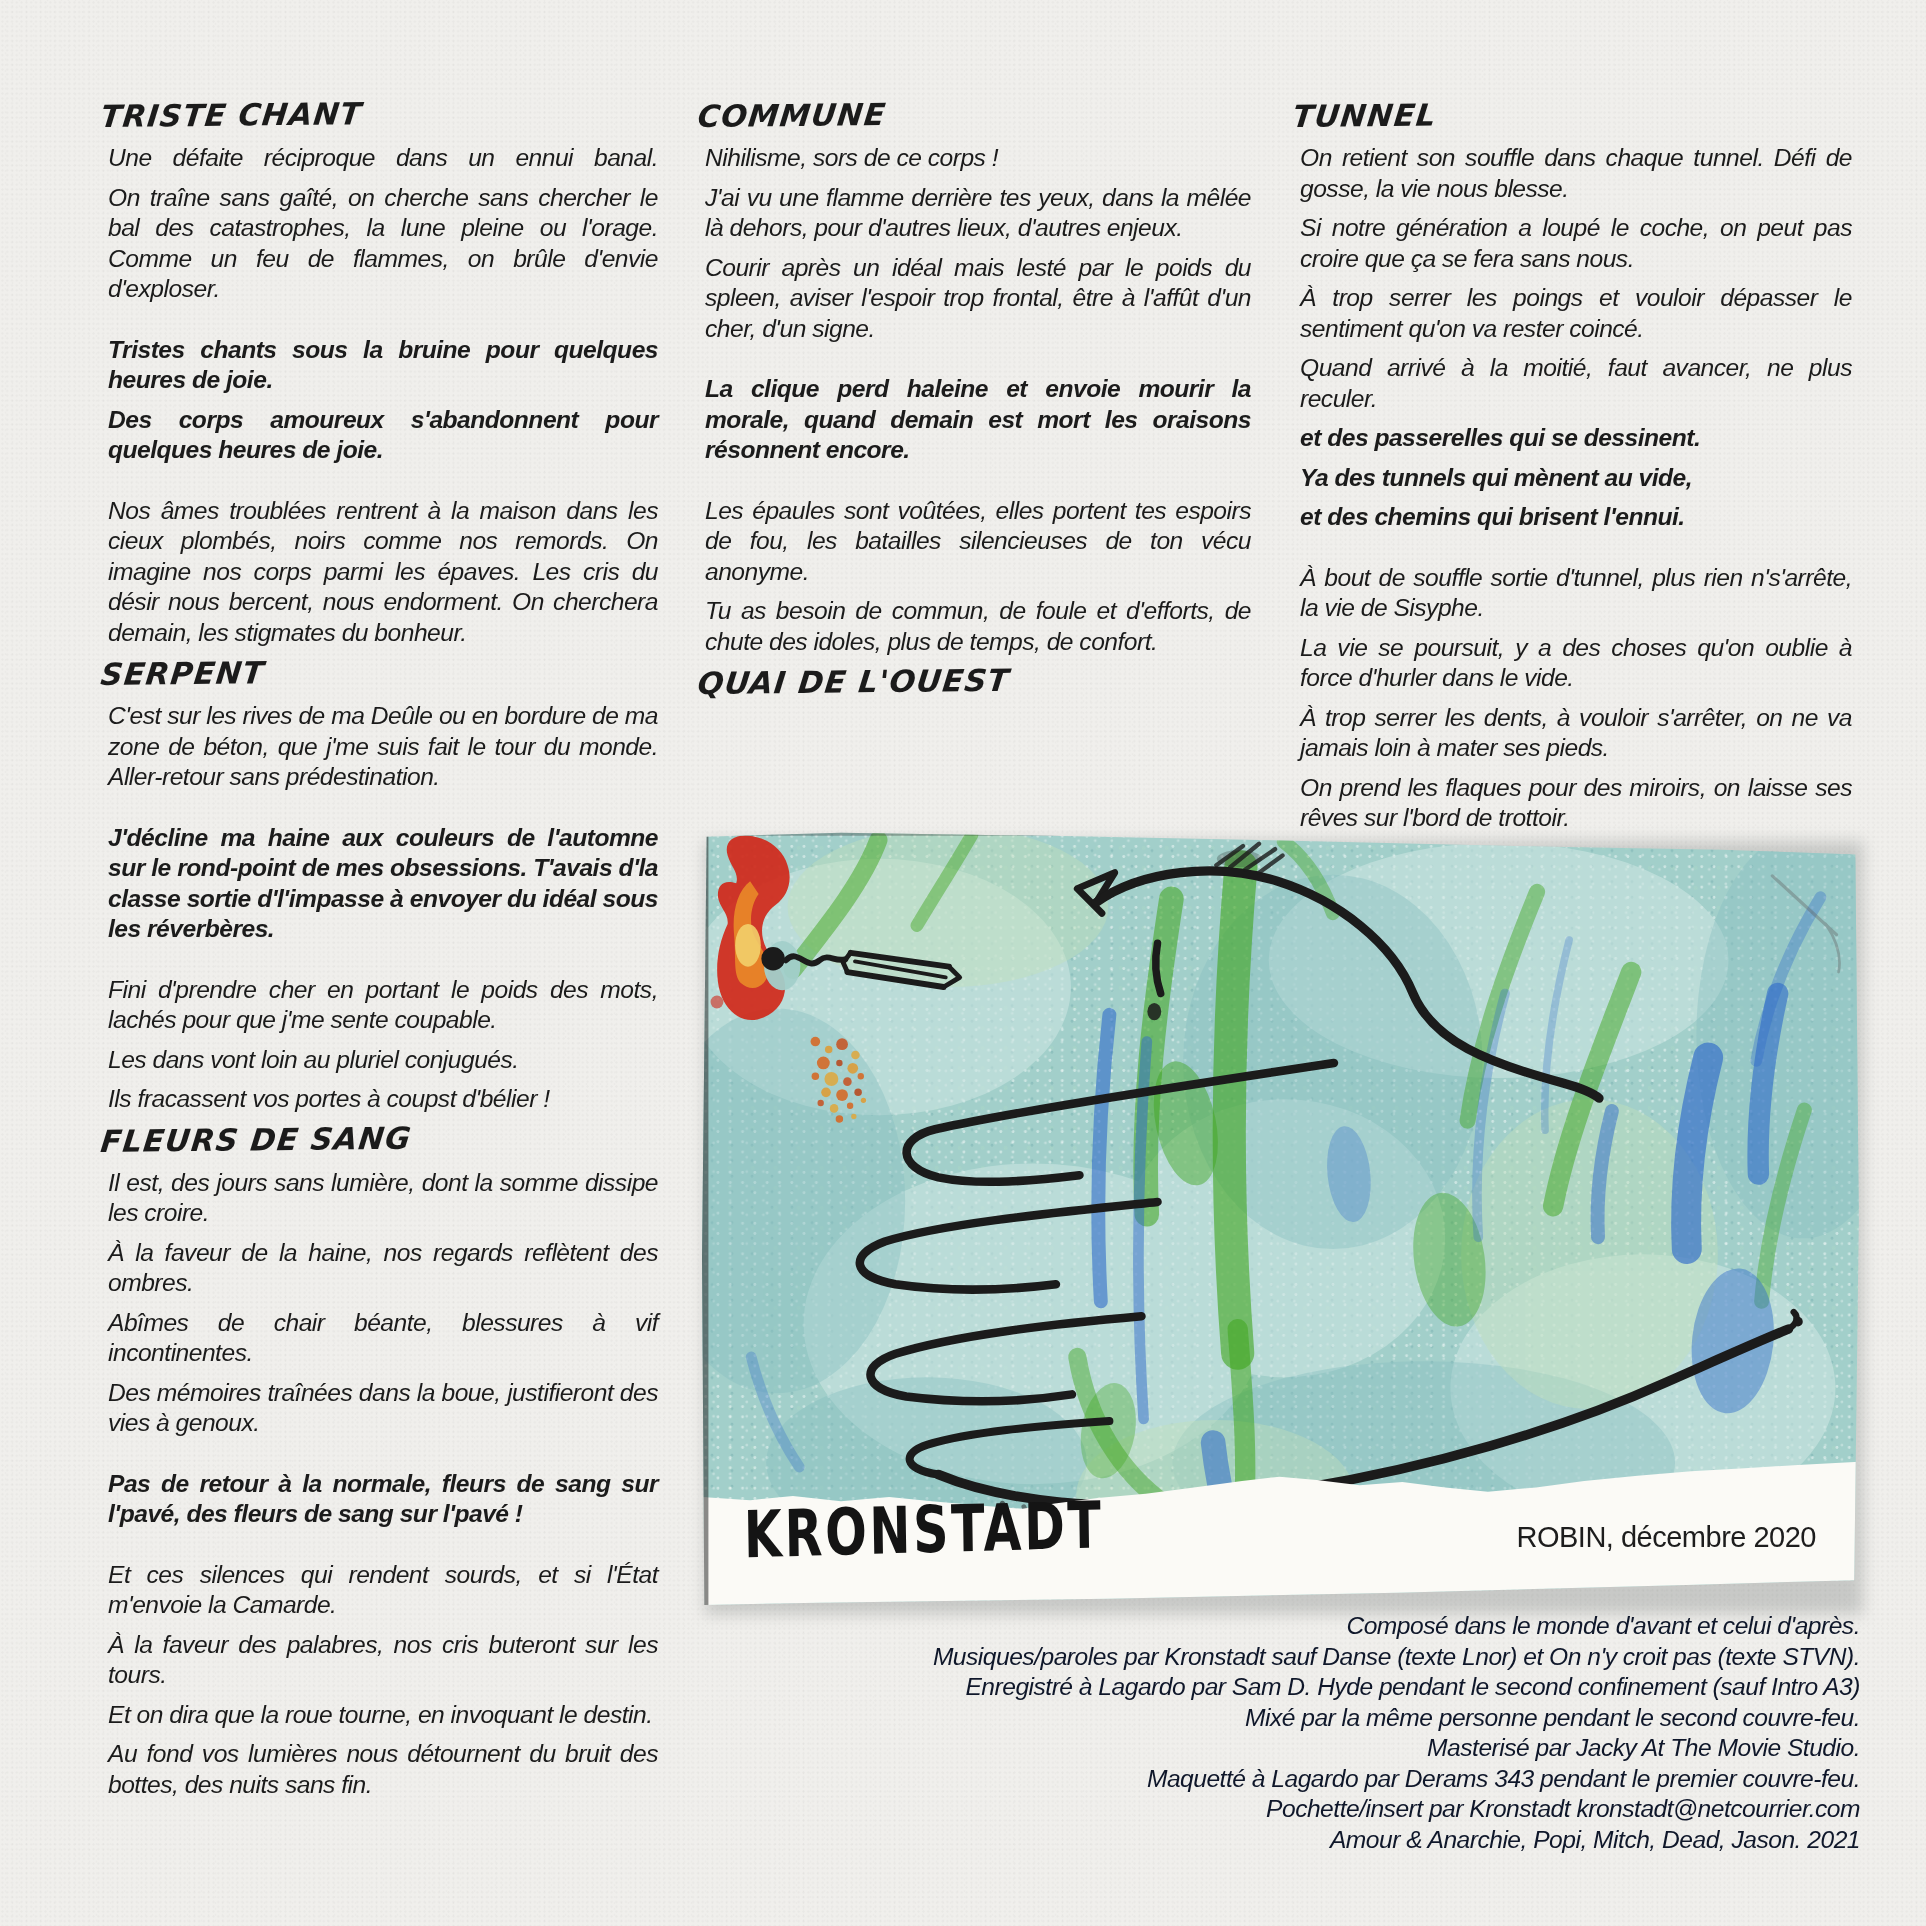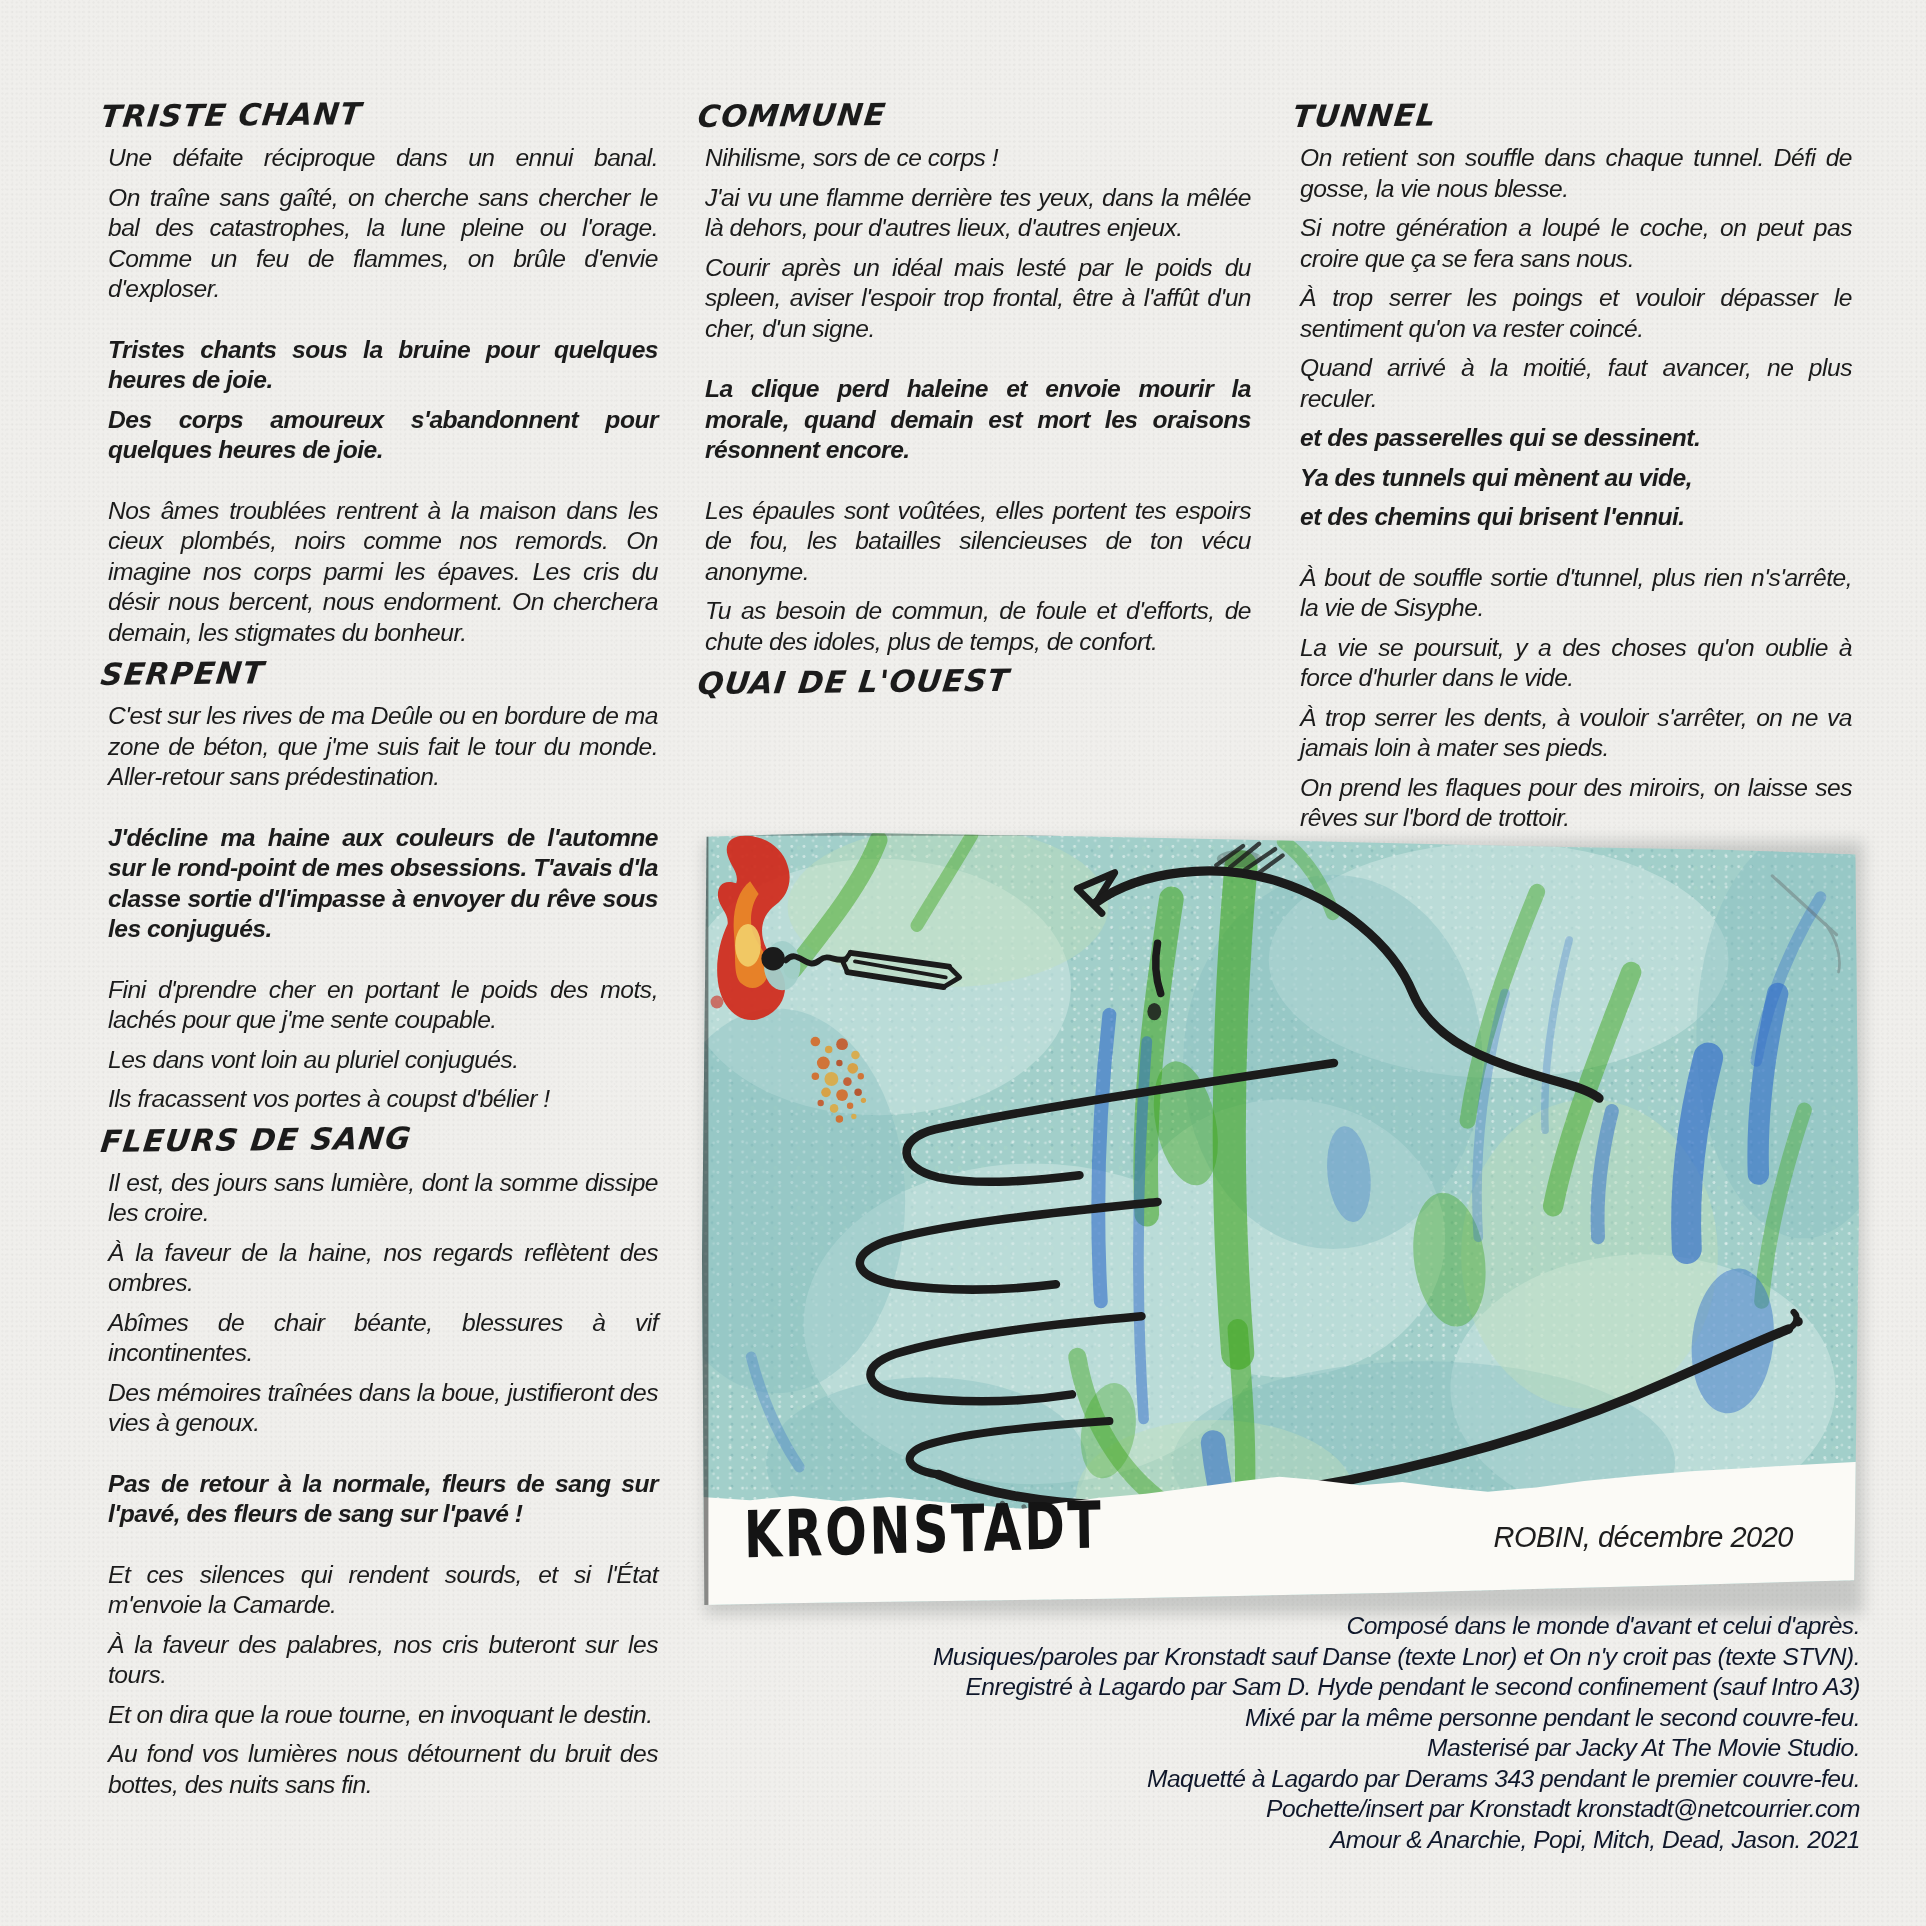--- a/index.html
+++ b/index.html
@@ -65,22 +65,22 @@
   #art-signature{
     position:absolute;left:42px;top:675px;
     font-family:"DejaVu Sans", sans-serif;
     font-weight:800;font-size:49px;letter-spacing:2.7px;
     color:#141414;
     transform:scaleY(1.32) rotate(-1.2deg);
     transform-origin:0 50%;
     white-space:nowrap;
   }
   #art-byline{
-    position:absolute;right:67px;top:689px;
-    font-style:italic;font-size:29px;letter-spacing:-0.5px;
+    position:absolute;right:44px;top:689px;
+    font-size:29px;letter-spacing:-0.5px;
     color:#1d1d1d;white-space:nowrap;
   }
 
   
   #credits{
     position:absolute;right:66px;top:1611px;width:1096px;
     text-align:right;
   }
   #credits .credit-line{
     font-style:italic;font-size:24.6px;line-height:30.5px;letter-spacing:-0.5px;
@@ -93,21 +93,21 @@
 <div class="col" id="col-left">
   <h2 class="song-title">TRISTE CHANT</h2>
   <p class="lyric stretch">Une défaite réciproque dans un ennui banal.</p>
   <p class="lyric">On traîne sans gaîté, on cherche sans chercher le bal des catastrophes, la lune pleine ou l'orage. Comme un feu de flammes, on brûle d'envie d'exploser.</p>
   <p class="lyric b gap">Tristes chants sous la bruine pour quelques heures de joie.</p>
   <p class="lyric b">Des corps amoureux s'abandonnent pour quelques heures de joie.</p>
   <p class="lyric gap">Nos âmes troublées rentrent à la maison dans les cieux plombés, noirs comme nos remords. On imagine nos corps parmi les épaves. Les cris du désir nous bercent, nous endorment. On cherchera demain, les stigmates du bonheur.</p>
 
   <h2 class="song-title sect">SERPENT</h2>
   <p class="lyric">C'est sur les rives de ma Deûle ou en bordure de ma zone de béton, que j'me suis fait le tour du monde. Aller-retour sans prédestination.</p>
-  <p class="lyric b gap">J'décline ma haine aux couleurs de l'automne sur le rond-point de mes obsessions. T'avais d'la classe sortie d'l'impasse à envoyer du rêve sous les conjugués.</p>
+  <p class="lyric b gap">J'décline ma haine aux couleurs de l'automne sur le rond-point de mes obsessions. T'avais d'la classe sortie d'l'impasse à envoyer du idéal sous les réverbères.</p>
   <p class="lyric gap">Fini d'prendre cher en portant le poids des mots, lachés pour que j'me sente coupable.</p>
   <p class="lyric">Les dans vont loin au pluriel conjugués.</p>
   <p class="lyric">Ils fracassent vos portes à coupst d'bélier !</p>
 
   <h2 class="song-title sect">FLEURS DE SANG</h2>
   <p class="lyric">Il est, des jours sans lumière, dont la somme dissipe les croire.</p>
   <p class="lyric">À la faveur de la haine, nos regards reflètent des ombres.</p>
   <p class="lyric">Abîmes de chair béante, blessures à vif incontinentes.</p>
   <p class="lyric">Des mémoires traînées dans la boue, justifieront des vies à genoux.</p>
   <p class="lyric b gap">Pas de retour à la normale, fleurs de sang sur l'pavé, des fleurs de sang sur l'pavé !</p>

